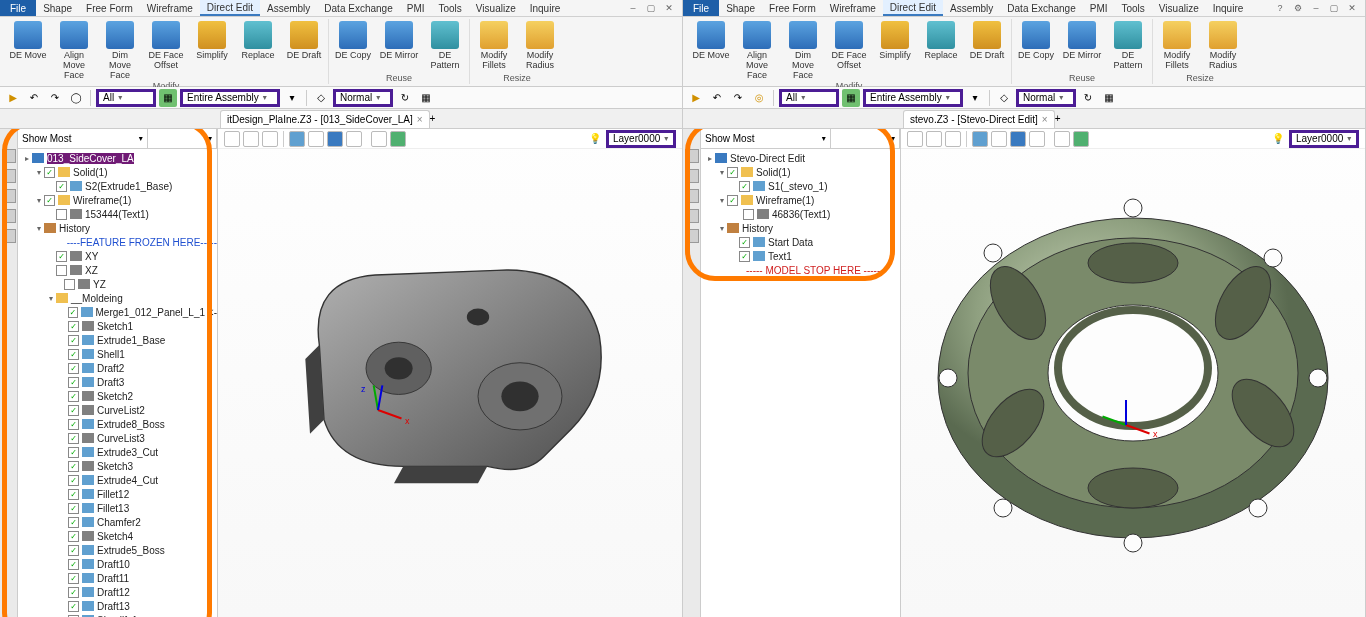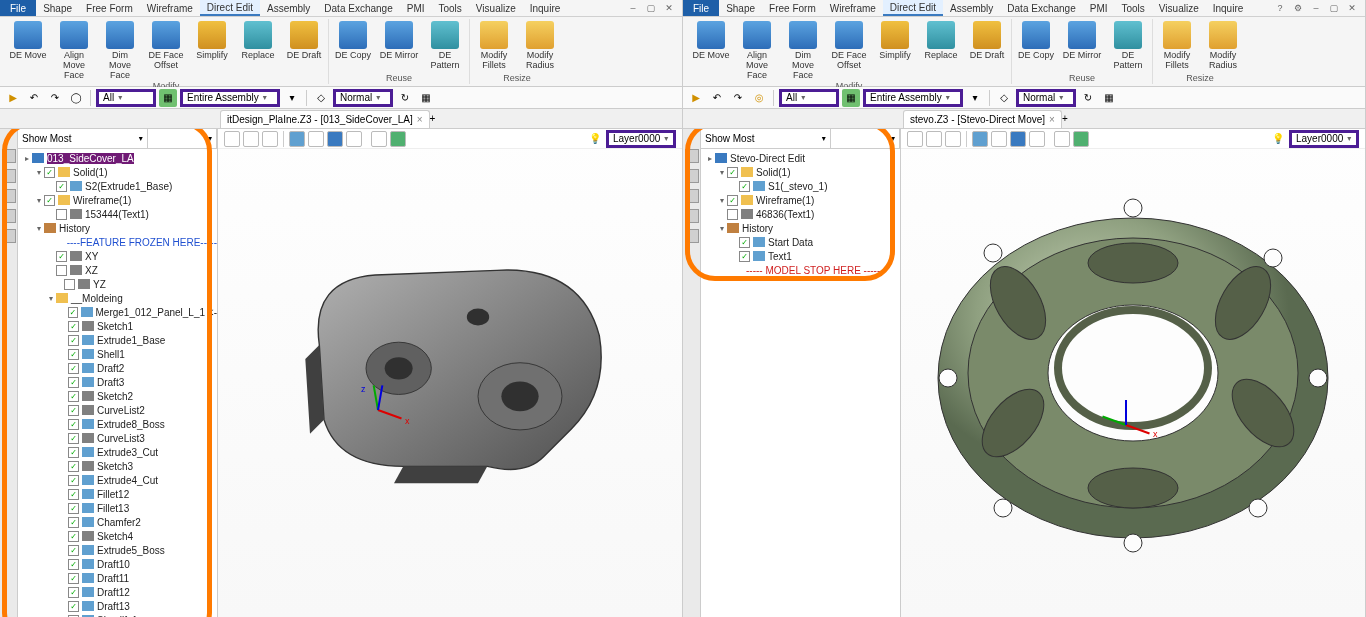--- a/index.html
+++ b/index.html
@@ -544,21 +544,21 @@
     <div class="tbtn">▾</div>
     <div class="tsep"></div>
     <div class="tbtn">◇</div>
     <div class="dd" style="min-width:60px">Normal</div>
     <div class="tbtn">↻</div>
     <div class="tbtn">▦</div>
   </div>
 
   <div class="tabbar">
     <div class="doctab">
-      <span>stevo.Z3 - [Stevo-Direct Move]</span>
+      <span>stevo.Z3 - [Stevo-Direct Edit]</span>
       <span class="x">×</span>
     </div>
     <span class="plus">+</span>
   </div>
 
   <div class="main">
     <div class="sidebar">
       <div class="sidebtn"></div>
       <div class="sidebtn"></div>
       <div class="sidebtn"></div>
@@ -588,21 +588,21 @@
             <span class="chk">✓</span>
             <span class="nic feat"></span>
             <span class="node-txt">S1(_stevo_1)</span>
           </div>
           <div class="node" style="padding-left: 16px;">
             <span class="exp">▾</span>
             <span class="chk">✓</span>
             <span class="nic folder"></span>
             <span class="node-txt">Wireframe(1)</span>
           </div>
-          <div class="node" style="padding-left: 16px;">
+          <div class="node" style="padding-left: 32px;">
             <span class="exp"></span>
             <span class="chk"></span>
             <span class="nic sk"></span>
             <span class="node-txt">46836(Text1)</span>
           </div>
           <div class="node" style="padding-left: 16px;">
             <span class="exp">▾</span>
             <span class="nic hist"></span>
             <span class="node-txt">History</span>
           </div>

